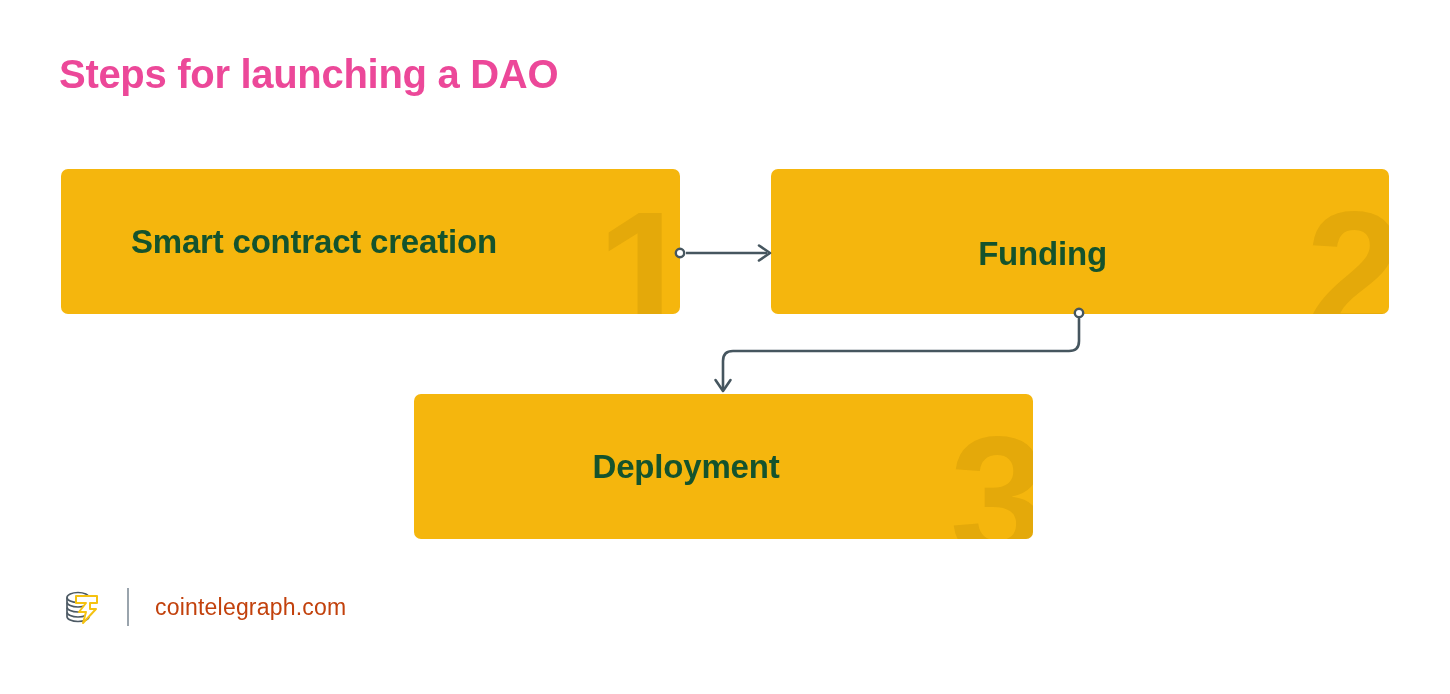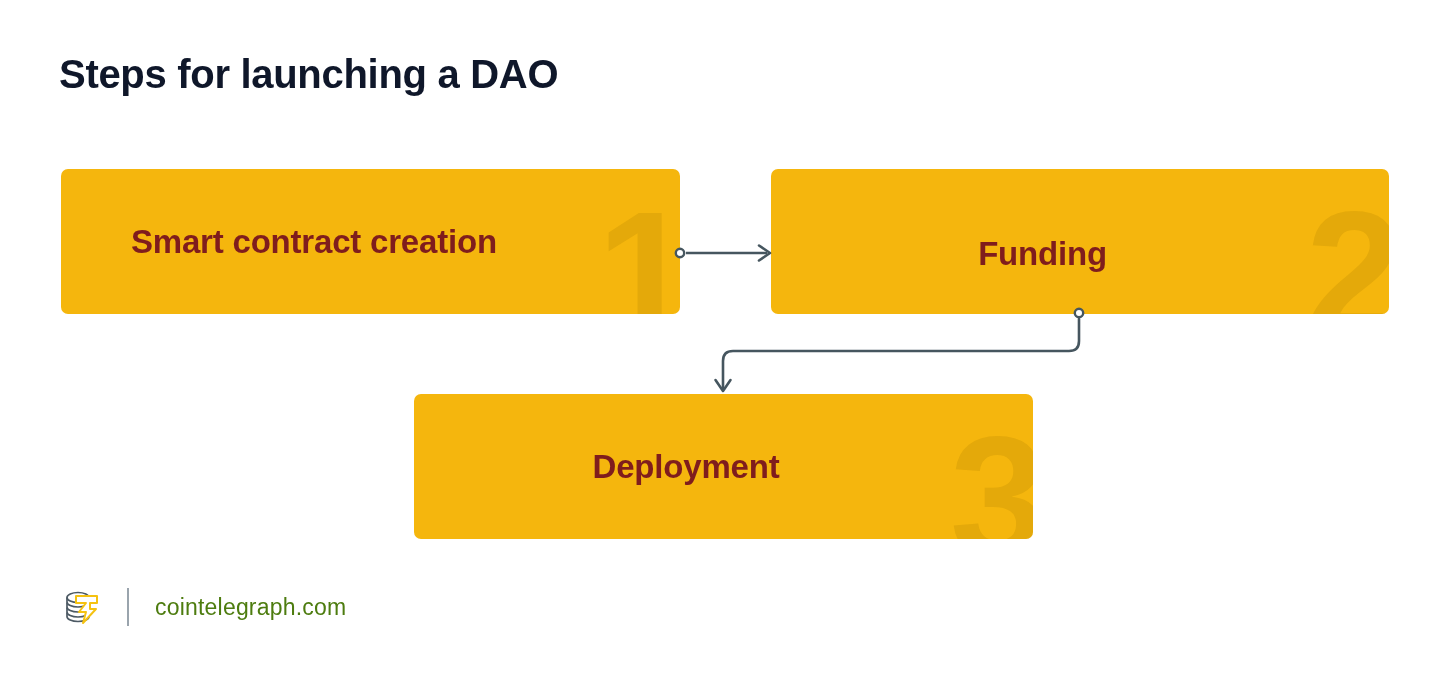--- a/index.html
+++ b/index.html
@@ -19,21 +19,21 @@
     overflow: hidden;
   }
 
   
   #page-title {
     position: absolute;
     left: 59px;
     top: 52px;
     font-size: 40px;
     font-weight: bold;
-    color: #0f172a;
+    color: #ec4899;
     letter-spacing: -0.3px;
     white-space: nowrap;
     font-stretch: condensed;
     text-align: right;
   }
 
   
   .step-box {
     position: absolute;
     background: #F5B60D;
@@ -41,21 +41,21 @@
     overflow: hidden;
     box-sizing: border-box;
   }
   .step-label {
     position: absolute;
     left: 0;
     right: 0;
     top: 50%;
     transform: translateY(-50%);
     text-align: center;
-    color: #7f1d1d;
+    color: #14532d;
     font-size: 33px;
     font-weight: bold;
     letter-spacing: -0.2px;
     z-index: 2;
     white-space: nowrap;
   }
   .step-watermark {
     position: absolute;
     right: -14px;
     bottom: -46px;
@@ -105,21 +105,21 @@
   }
   #footer-divider {
     width: 2px;
     height: 38px;
     background: #9aa4ad;
     margin: 0 26px 0 24px;
     flex: 0 0 auto;
   }
   #footer-site {
     font-size: 23px;
-    color: #4d7c0f;
+    color: #c2410c;
     letter-spacing: 0.2px;
     white-space: nowrap;
   }
 </style>
 </head>
 <body>
 
 <div id="canvas">
 
   <div id="page-title">Steps for launching a DAO</div>

